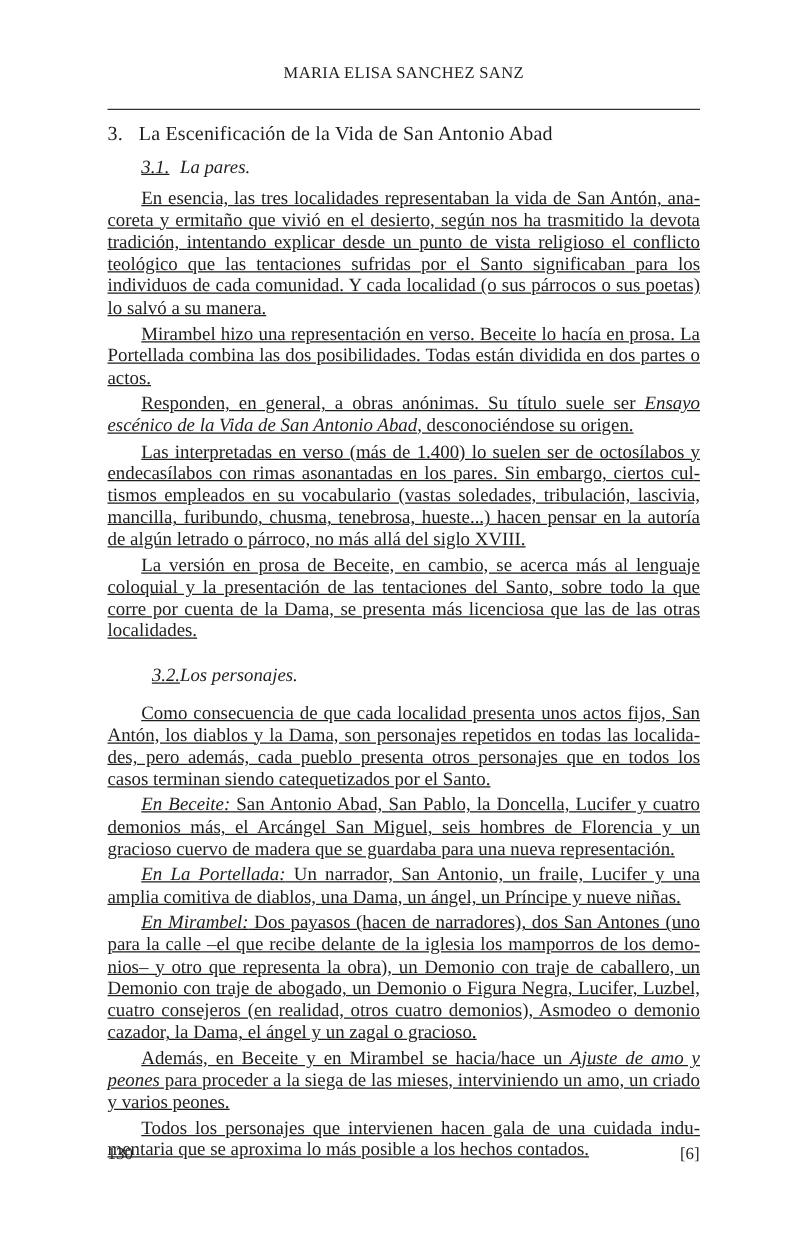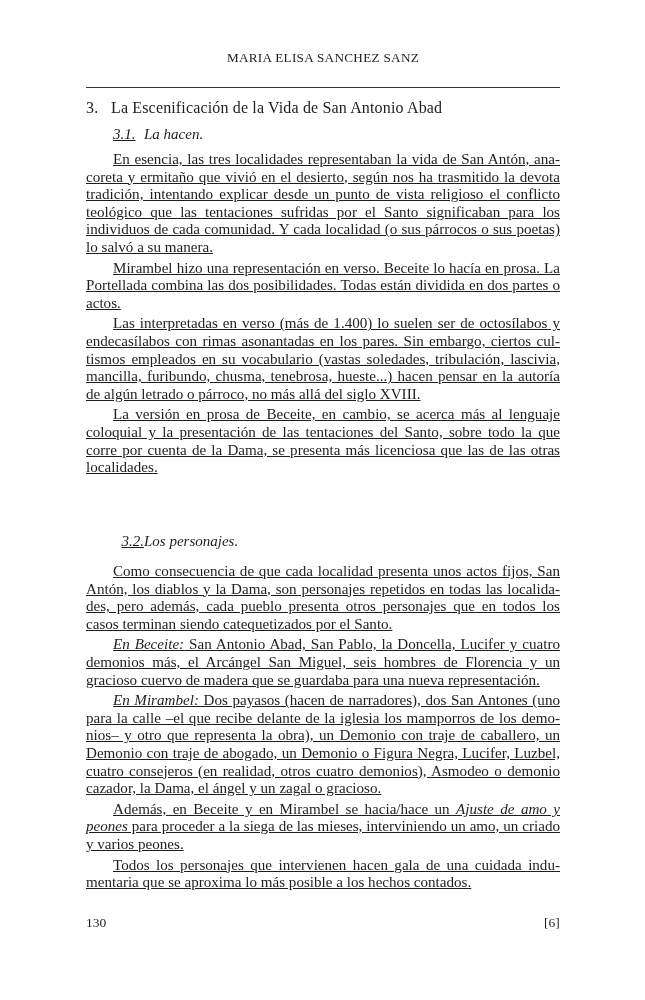--- a/index.html
+++ b/index.html
@@ -22,36 +22,38 @@
 <body>
 
 <div class="running-head">MARIA ELISA SANCHEZ SANZ</div>
 <div class="rule"></div>
 
 <div class="section-title">
   <span class="num">3.</span><span>La Escenificación de la Vida de San Antonio Abad</span>
 </div>
 
 <div class="subsection" style="top:126px;">
-  <span class="num">3.1.</span><span>La hacen.</span>
+  <span class="num">3.1.</span><span>La pares.</span>
 </div>
 
 <div class="body" style="top:151px;">
   <p><span>En esencia, las tres localidades representaban la vida de San Antón, ana­coreta y ermitaño que vivió en el desierto, según nos ha trasmitido la devota tradición, intentando explicar desde un punto de vista religioso el conflicto teológico que las tentaciones sufridas por el Santo significaban para los individuos de cada comunidad. Y cada localidad (o sus párrocos o sus poe­tas) lo salvó a su manera.</span></p>
   <p><span>Mirambel hizo una representación en verso. Beceite lo hacía en prosa. La Portellada combina las dos posibilidades. Todas están dividida en dos partes o actos.</span></p>
+  <p><span>Responden, en general, a obras anónimas. Su título suele ser </span><span class="i">Ensayo escénico de la Vida de San Antonio Abad</span><span>, desconociéndose su origen.</span></p>
   <p><span>Las interpretadas en verso (más de 1.400) lo suelen ser de octosílabos y endecasílabos con rimas asonantadas en los pares. Sin embargo, ciertos cul­tismos empleados en su vocabulario (vastas soledades, tribulación, lascivia, mancilla, furibundo, chusma, tenebrosa, hueste...) hacen pensar en la autoría de algún letrado o párroco, no más allá del siglo XVIII.</span></p>
   <p><span>La versión en prosa de Beceite, en cambio, se acerca más al lenguaje coloquial y la presentación de las tentaciones del Santo, sobre todo la que corre por cuenta de la Dama, se presenta más licenciosa que las de las otras localidades.</span></p>
 </div>
 
 <div class="subsection" style="top:533px;text-align:right;">
   <span class="num">3.2.</span><span>Los personajes.</span>
 </div>
 
 <div class="body" style="top:563px;">
   <p><span>Como consecuencia de que cada localidad presenta unos actos fijos, San Antón, los diablos y la Dama, son personajes repetidos en todas las localida­des, pero además, cada pueblo presenta otros personajes que en todos los casos terminan siendo catequetizados por el Santo.</span></p>
   <p><span class="i">En Beceite:</span><span> San Antonio Abad, San Pablo, la Doncella, Lucifer y cuatro demonios más, el Arcángel San Miguel, seis hombres de Florencia y un gracioso cuervo de madera que se guardaba para una nueva representación.</span></p>
+  <p><span class="i">En La Portellada:</span><span> Un narrador, San Antonio, un fraile, Lucifer y una amplia comitiva de diablos, una Dama, un ángel, un Príncipe y nueve niñas.</span></p>
   <p><span class="i">En Mirambel:</span><span> Dos payasos (hacen de narradores), dos San Antones (uno para la calle –el que recibe delante de la iglesia los mamporros de los demo­nios– y otro que representa la obra), un Demonio con traje de caballero, un Demonio con traje de abogado, un Demonio o Figura Negra, Lucifer, Luz­bel, cuatro consejeros (en realidad, otros cuatro demonios), Asmodeo o demonio cazador, la Dama, el ángel y un zagal o gracioso.</span></p>
   <p><span>Además, en Beceite y en Mirambel se hacia/hace un </span><span class="i">Ajuste de amo y peones</span><span> para proceder a la siega de las mieses, interviniendo un amo, un criado y varios peones.</span></p>
   <p><span>Todos los personajes que intervienen hacen gala de una cuidada indu­mentaria que se aproxima lo más posible a los hechos contados.</span></p>
 </div>
 
 <div class="folio" style="left:86px;font-family:Liberation Serif, serif;">130</div>
 <div class="folio" style="left:544px;">[6]</div>
 
 </body></html>

